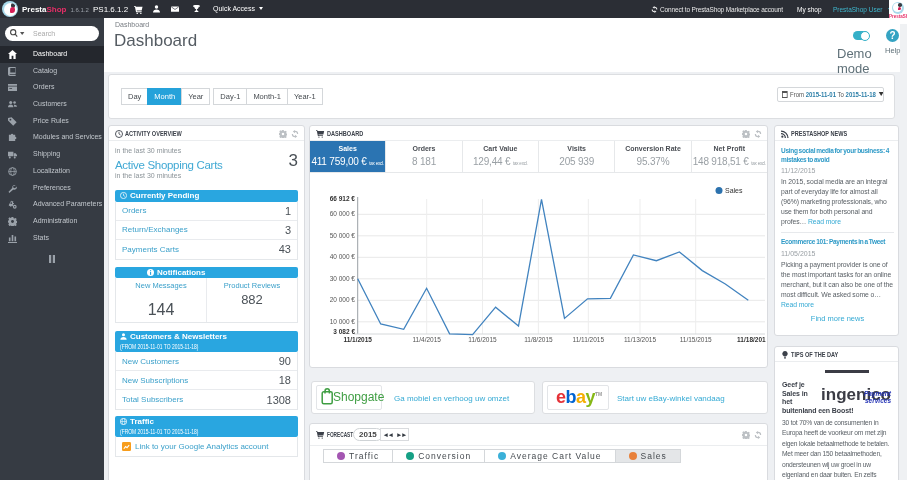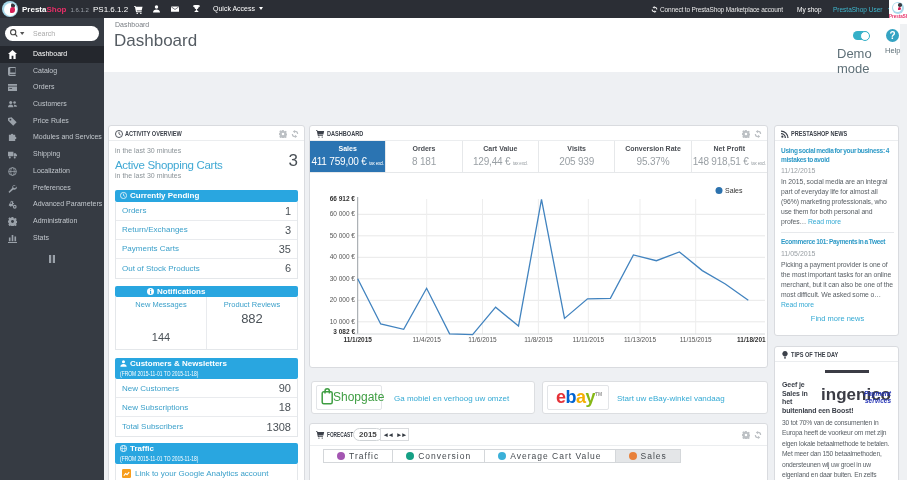--- a/index.html
+++ b/index.html
@@ -313,20 +313,31 @@
     <div id="crumb">Dashboard</div>
     <div id="ptitle">Dashboard</div>
     <div id="demo-toggle">
         <div class="knob"></div>
       </div>
     <div id="demo-lbl">Demo mode</div>
     <div id="help-circ">?</div>
     <div id="help-lbl">Help</div>
   </div>
 
+  <div id="toolbar">
+    <div class="btngrp" id="grp1">
+      <div class="tbtn">Day</div>
+        <div class="tbtn on">Month</div>
+        <div class="tbtn">Year</div>
+        <div class="tbtn" style="margin-left:3px;">Day-1</div>
+        <div class="tbtn">Month-1</div>
+        <div class="tbtn">Year-1</div>
+    </div>
+    <div id="datebtn"><span class="inner"><span class="cal"></span>From <b>2015-11-01</b> To <b>2015-11-18</b><span class="car"></span></span></div>
+  </div>
 
   <div class="panel" id="act">
     <div class="phead"><svg class="hic" width="8" height="8" viewBox="0 0 10 10">
           <circle cx="5" cy="5" r="4.4" fill="none" stroke="#3c414a" stroke-width="1.1"></circle>
           <path d="M5 2.3V5l2 1.2" fill="none" stroke="#3c414a" stroke-width="1"></path>
         </svg><span class="htxt">ACTIVITY OVERVIEW</span>
       <div class="ptools"><svg width="9" height="9" viewBox="0 0 10 10">
             <path d="M4.1 0h1.8l.3 1.3 1 .4L8.4 1l1.3 1.3-.7 1.1.4 1 1.3.3v1.8l-1.3.3-.4 1 .7 1.1-1.3 1.3-1.1-.7-1 .4-.3 1.3H4.1l-.3-1.3-1-.4-1.1.7L.4 8.4l.7-1.1-.4-1L-.6 6V4.2l1.3-.3.4-1L.4 1.6 1.7.3l1.1.7 1-.4z" fill="#bcc0c4"></path>
             <circle cx="5" cy="5" r="1.6" fill="#fff"></circle>
           </svg><svg width="9" height="9" viewBox="0 0 10 10">
@@ -346,37 +357,33 @@
         <div class="srow">
             <span class="l">Orders</span>
             <span class="r">1</span>
           </div>
         <div class="srow">
             <span class="l">Return/Exchanges</span>
             <span class="r">3</span>
           </div>
         <div class="srow">
             <span class="l">Payments Carts</span>
-            <span class="r">35</span>
-          </div>
-        <div class="srow">
-            <span class="l">Out of Stock Products</span>
-            <span class="r">6</span>
+            <span class="r">43</span>
           </div>
       </div>
 
       <div class="secbar" style="margin-top:7px;padding-left:32px;"><svg width="7" height="7" viewBox="0 0 10 10">
             <circle cx="5" cy="5" r="5" fill="#fff"></circle>
             <rect x="4.3" y="1.6" width="1.6" height="1.6" fill="#29a6e0"></rect>
             <rect x="4.3" y="4.2" width="1.6" height="4.2" fill="#29a6e0"></rect>
           </svg>Notifications</div>
       <div class="stable" style="display:flex;">
         <div style="flex:1;border-right:1px solid #e9ebee;text-align:center;padding:4px 0 4px;">
           <div style="color:#3ba0ca;font-size:7.5px;line-height:8px;">New Messages</div>
-          <div style="color:#4a5157;font-size:11px;line-height:16px;margin-top:20px;">144</div>
+          <div style="color:#4a5157;font-size:16px;line-height:16px;margin-top:12px;">144</div>
         </div>
         <div style="flex:1;text-align:center;padding:4px 0 4px;">
           <div style="color:#3ba0ca;font-size:7.5px;line-height:8px;">Product Reviews</div>
           <div style="color:#4a5157;font-size:13px;line-height:16px;margin-top:2px;">882</div>
         </div>
       </div>
 
       <div class="secbar" style="margin-top:8px;"><svg width="7" height="7" viewBox="0 0 9 10">
             <circle cx="4.5" cy="2.5" r="2.2" fill="#fff"></circle>
             <path d="M0 9.5c0-2.5 2-3.8 4.5-3.8S9 7 9 9.5z" fill="#fff"></path>

